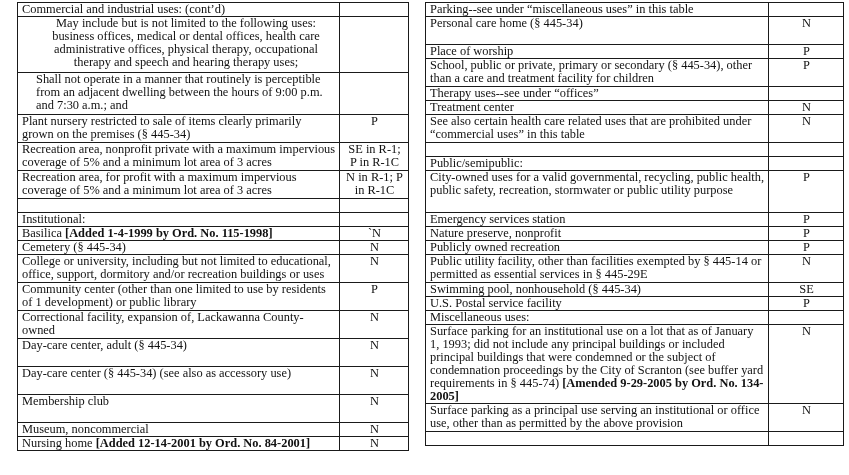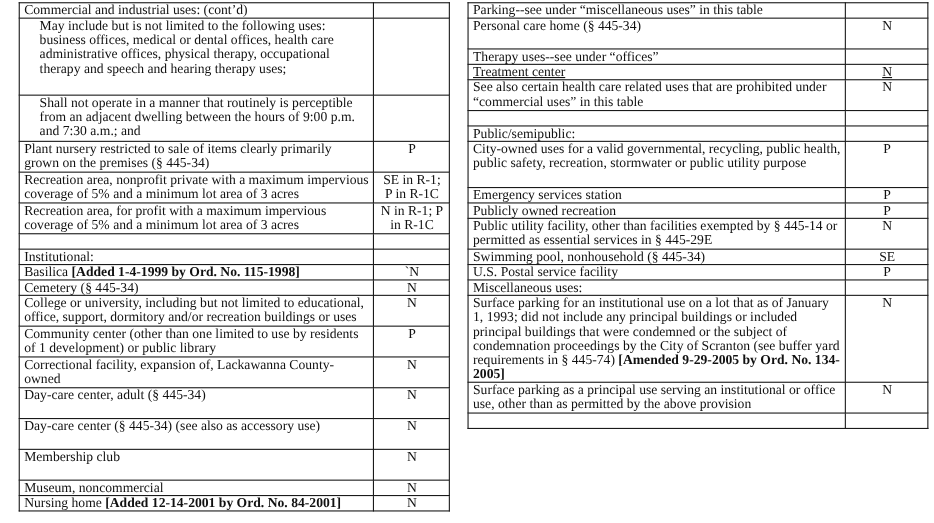--- a/index.html
+++ b/index.html
@@ -22,21 +22,21 @@
 <table id="tbl-left" class="tbl">
   <colgroup>
       <col class="c1">
       <col class="c2">
     </colgroup>
   <tbody id="left-body">
       <tr style="height: 14px;">
         <td><span>Commercial and industrial uses: (cont’d)</span></td>
         <td class="val"></td>
       </tr>
-      <tr style="height: 70px;">
+      <tr style="height: 56px; text-align: center;">
         <td class="ind"><span>May include but is not limited to the following uses: business offices, medical or dental offices, health care administrative offices, physical therapy, occupational therapy and speech and hearing therapy uses;</span></td>
         <td class="val"></td>
       </tr>
       <tr style="height: 42px;">
         <td class="ind"><span>Shall not operate in a manner that routinely is perceptible from an adjacent dwelling between the hours of 9:00 p.m. and 7:30 a.m.; and</span></td>
         <td class="val"></td>
       </tr>
       <tr style="height: 28px;">
         <td><span>Plant nursery restricted to sale of items clearly primarily grown on the premises (§ 445-34)</span></td>
         <td class="val">P</td>
@@ -108,24 +108,32 @@
   <tbody id="right-body">
       <tr style="height: 14px;">
         <td><span>Parking--see under “miscellaneous uses” in this table</span></td>
         <td class="val"></td>
       </tr>
       <tr style="height: 28px;">
         <td><span>Personal care home (§ 445-34)</span></td>
         <td class="val">N</td>
       </tr>
       <tr style="height: 14px;">
+        <td><span>Place of worship</span></td>
+        <td class="val">P</td>
+      </tr>
+      <tr style="height: 28px;">
+        <td><span>School, public or private, primary or secondary (§ 445-34), other than a care and treatment facility for children</span></td>
+        <td class="val">P</td>
+      </tr>
+      <tr style="height: 14px;">
         <td><span>Therapy uses--see under “offices”</span></td>
         <td class="val"></td>
       </tr>
-      <tr style="height: 14px; text-decoration: underline;">
+      <tr style="height: 14px;">
         <td><span>Treatment center</span></td>
         <td class="val">N</td>
       </tr>
       <tr style="height: 28px; margin-left: 48px;">
         <td><span>See also certain health care related uses that are prohibited under “commercial uses” in this table</span></td>
         <td class="val">N</td>
       </tr>
       <tr style="height: 14px;">
         <td><span></span></td>
         <td class="val"></td>
@@ -133,20 +141,24 @@
       <tr style="height: 14px;">
         <td><span>Public/semipublic:</span></td>
         <td class="val"></td>
       </tr>
       <tr style="height: 42px;">
         <td><span>City-owned uses for a valid governmental, recycling, public health, public safety, recreation, stormwater or public utility purpose</span></td>
         <td class="val">P</td>
       </tr>
       <tr style="height: 14px;">
         <td><span>Emergency services station</span></td>
+        <td class="val">P</td>
+      </tr>
+      <tr style="height: 14px;">
+        <td><span>Nature preserve, nonprofit</span></td>
         <td class="val">P</td>
       </tr>
       <tr style="height: 14px;">
         <td><span>Publicly owned recreation</span></td>
         <td class="val">P</td>
       </tr>
       <tr style="height: 28px;">
         <td><span>Public utility facility, other than facilities exempted by § 445-14 or permitted as essential services in § 445-29E</span></td>
         <td class="val">N</td>
       </tr>

